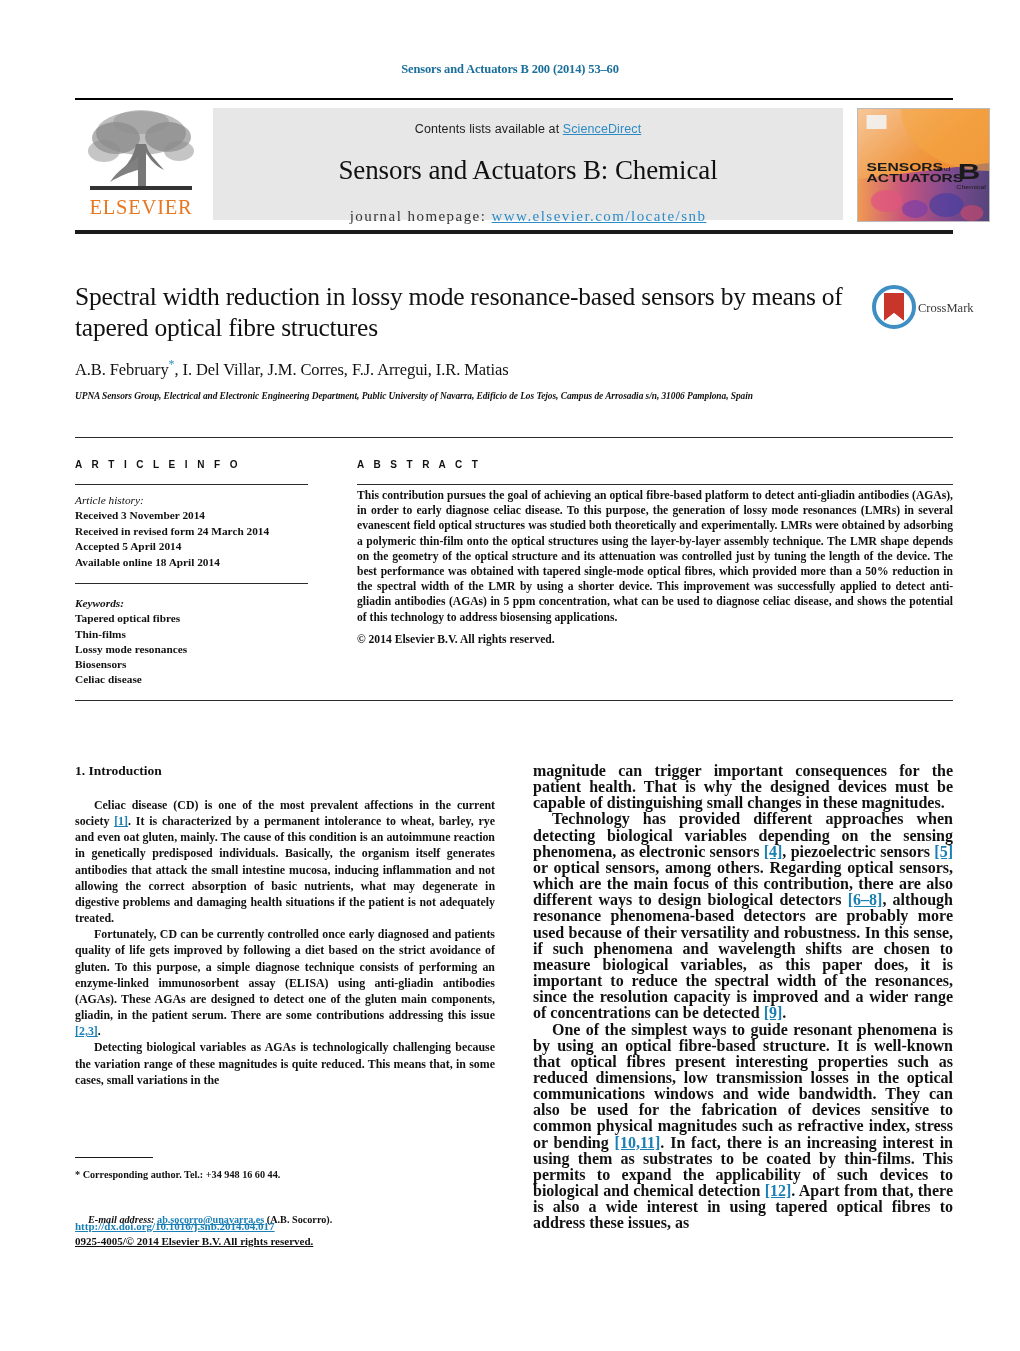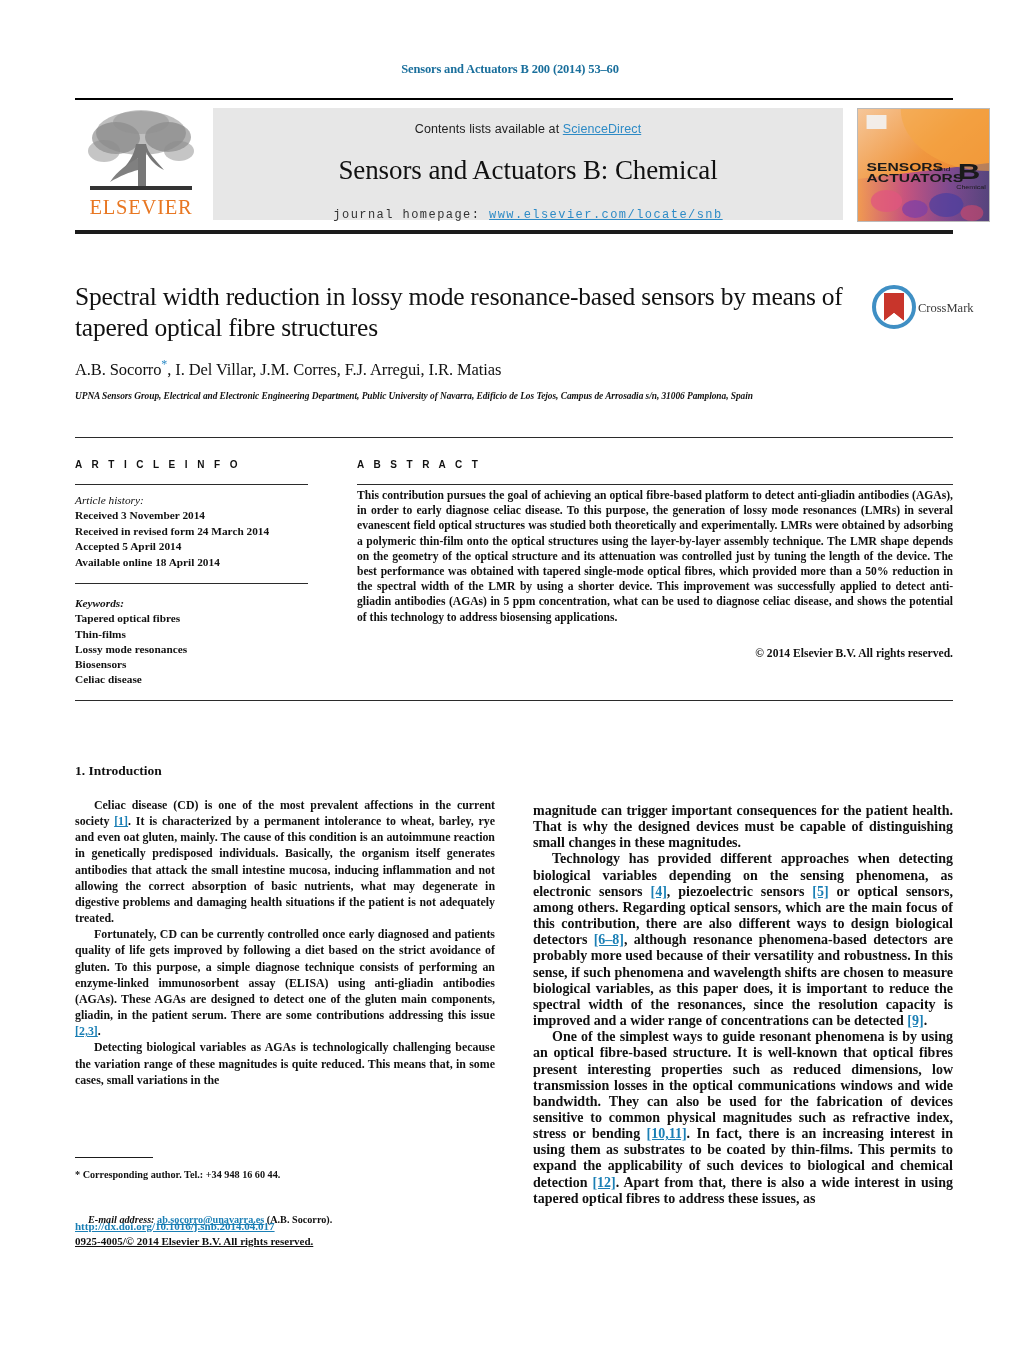--- a/index.html
+++ b/index.html
@@ -96,22 +96,22 @@
   }
   .contents-line .sd-link { color: #2e8bc6; }
   .journal-title {
     font-family: "Liberation Serif", serif;
     font-size: 27px;
     color: #111;
     margin-top: 19px;
     letter-spacing: -0.1px;
   }
   .homepage-line {
-    font-family: Liberation Mono, monospace;
-    font-size: 12px;
+    font-family: Liberation Serif, serif;
+    font-size: 15px;
     color: #333;
     letter-spacing: 1.45px;
     margin-top: 22px;
   }
   .homepage-line .hp-url { color: #2e8bc6; }
 
   .cover-thumb {
     position: absolute;
     left: 782px;
     top: 10px;
@@ -225,22 +225,22 @@
     left: 357px;
     top: 488px;
     width: 596px;
     font-size: 11.6px;
     line-height: 15.2px;
     text-align: justify;
     color: #111;
     font-weight: bold;
   }
   .copyright-line {
-    text-align: right;
-    margin-top: 21px;
+    text-align: left;
+    margin-top: 7px;
     font-weight: bold;
   }
 
   
   .sec-heading {
     position: absolute;
     left: 75px;
     top: 763px;
     font-size: 13.5px;
     font-weight: bold;
@@ -253,23 +253,23 @@
     width: 420px;
     font-size: 11.9px;
     line-height: 16.15px;
     text-align: justify;
     color: #111;
     font-weight: bold;
   }
   .col-right {
     position: absolute;
     left: 533px;
-    top: 803px;
+    top: 763px;
     width: 420px;
-    font-size: 14px;
+    font-size: 16px;
     line-height: 16.15px;
     text-align: justify;
     color: #111;
     font-weight: bold;
   }
   .col-left p, .col-right p { margin: 0; text-indent: 19px; }
   .col-left p.first, .col-right p.cont { text-indent: 19px; }
   .col-right p.nohang { text-indent: 0; }
   .ref { color: #1a7fb5; }
 
@@ -374,21 +374,21 @@
         <text x="70" y="70" font-family="Liberation Sans, sans-serif" font-size="22" font-weight="bold" fill="#1a1a1a">B</text>
         <text x="69" y="80" font-family="Liberation Sans, sans-serif" font-size="5" fill="#1a1a1a">Chemical</text>
       </svg>
     </div>
 
     <div class="masthead-rule-bottom"></div>
   </div>
 
   <div class="title-block">
     <div class="paper-title">Spectral width reduction in lossy mode resonance-based sensors by means of tapered optical fibre structures</div>
-    <div class="authors"><span>A.B. Socorro</span><span class="star">*</span><span>, I. Del Villar, J.M. Corres, F.J. Arregui, I.R. Matias</span></div>
+    <div class="authors"><span>A.B. February</span><span class="star">*</span><span>, I. Del Villar, J.M. Corres, F.J. Arregui, I.R. Matias</span></div>
     <div class="affiliation">UPNA Sensors Group, Electrical and Electronic Engineering Department, Public University of Navarra, Edificio de Los Tejos, Campus de Arrosadia s/n, 31006 Pamplona, Spain</div>
   </div>
 
   <div class="crossmark">
     <svg width="44" height="44" viewBox="0 0 44 44">
       <circle cx="22" cy="22" r="20" fill="none" stroke="#3f8fc4" stroke-width="4"></circle>
       <path d="M12 8 L32 8 L32 36 L22 28 L12 36 Z" fill="#c8352b"></path>
       <path d="M22 28 L12 36 L32 36 Z" fill="#ffffff"></path>
     </svg>
     <span class="crossmark-label">CrossMark</span>

